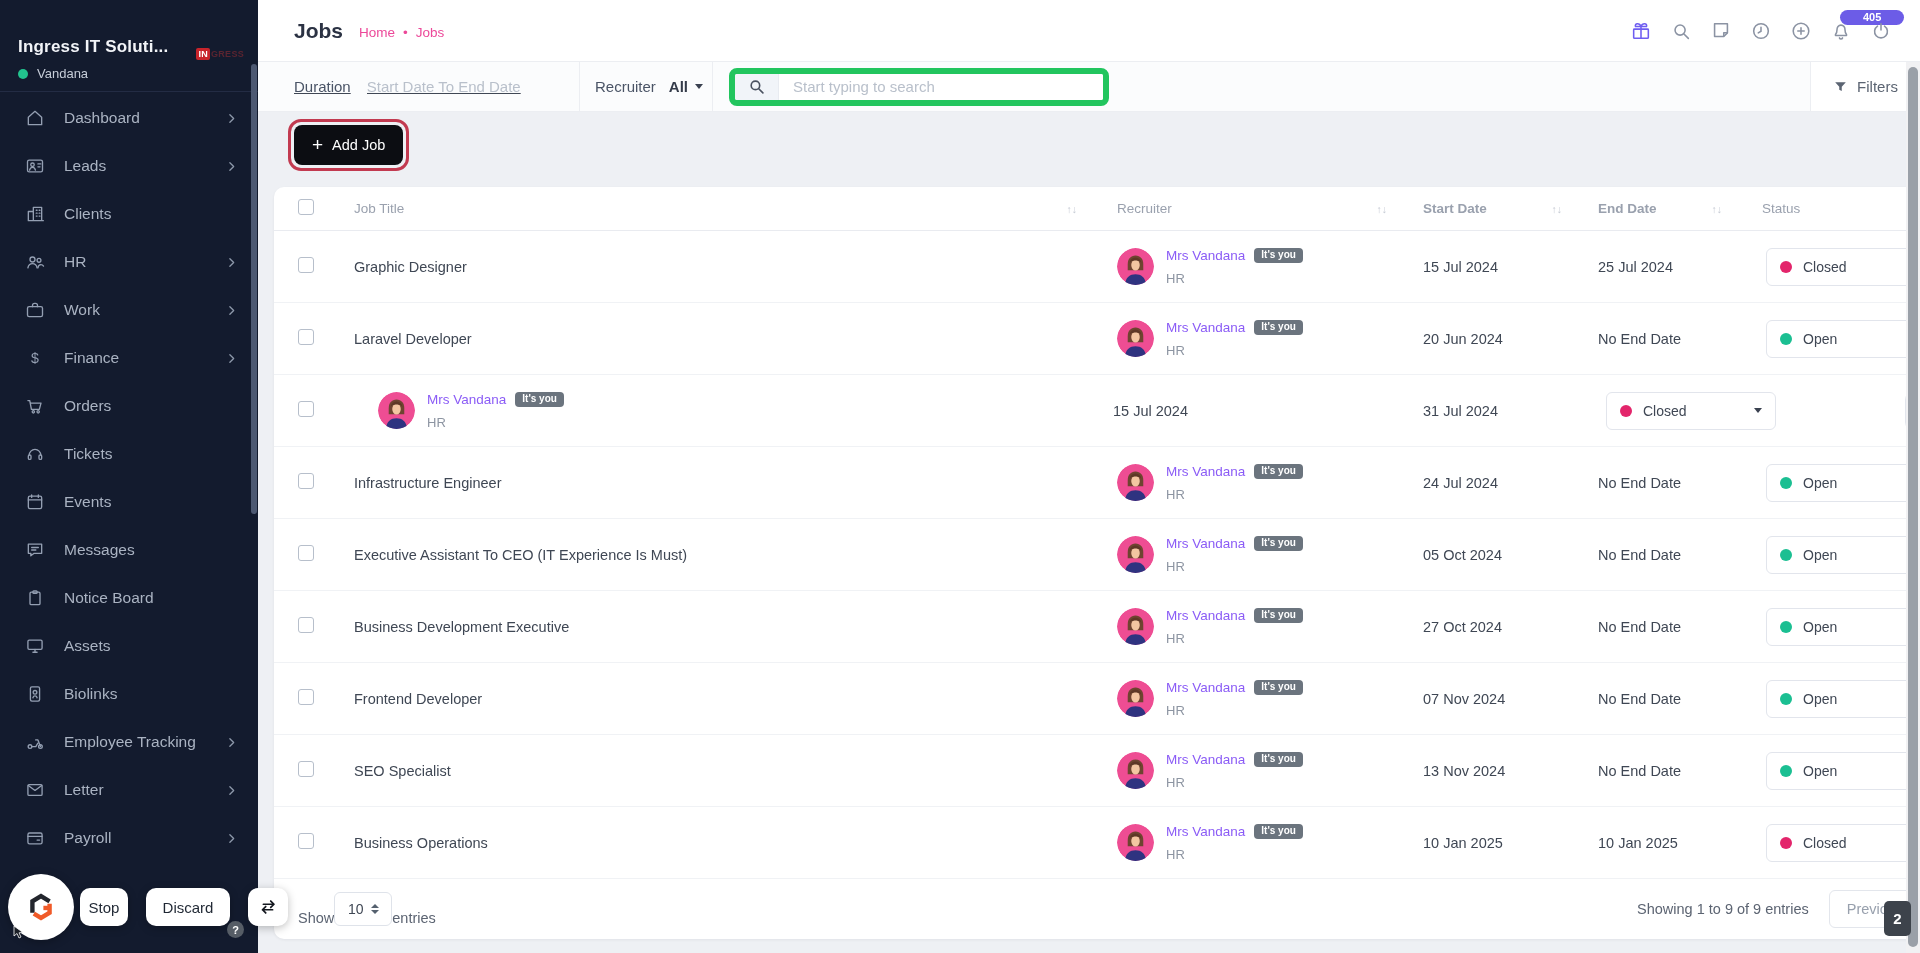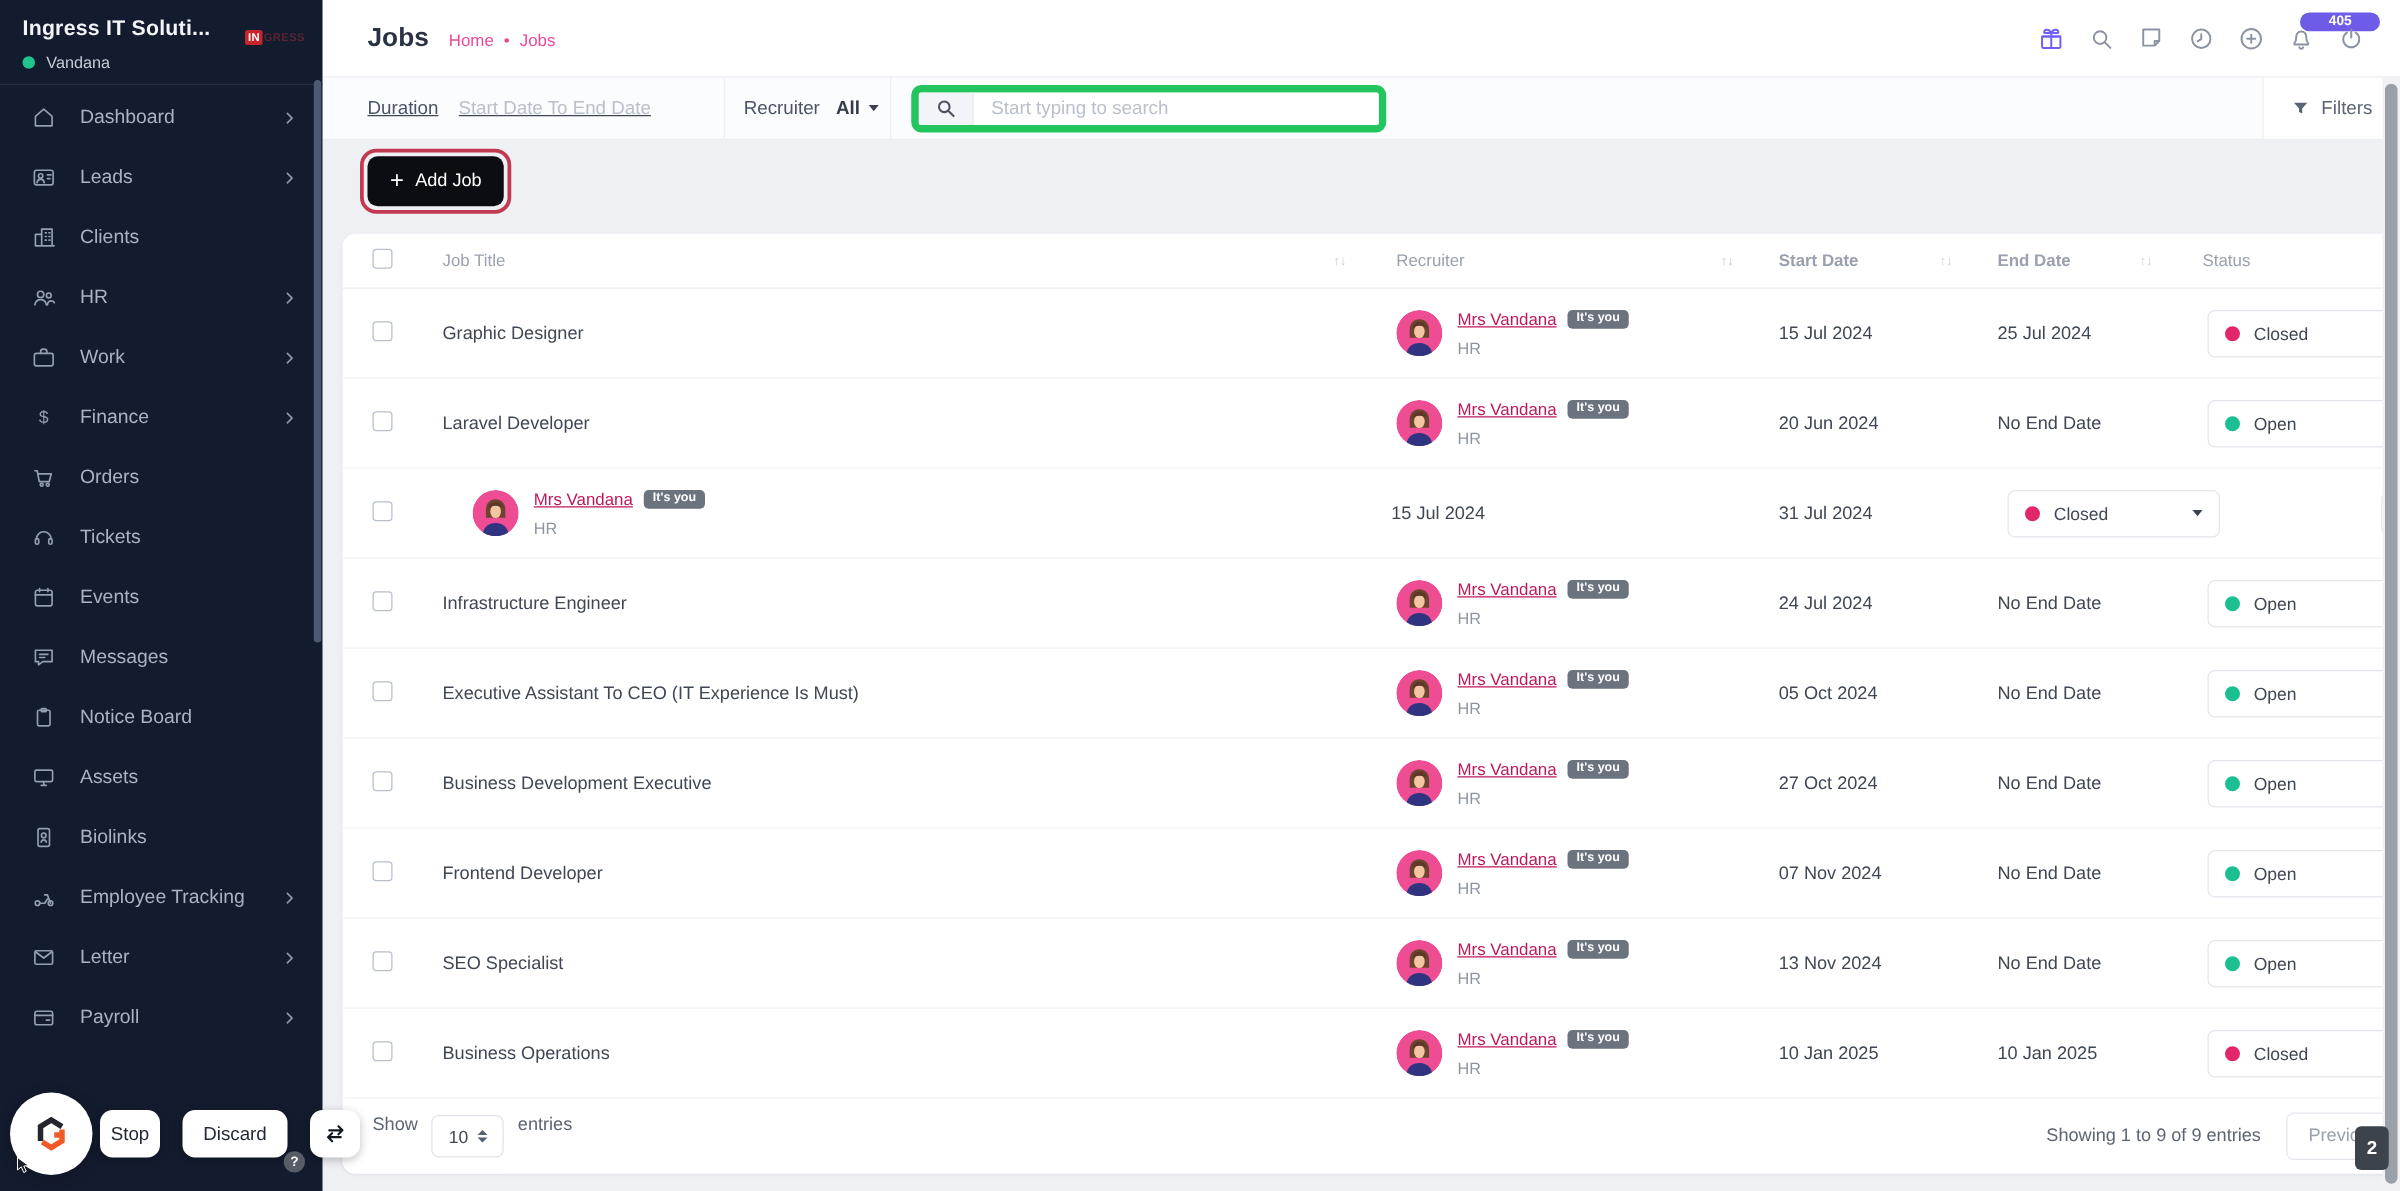--- a/index.html
+++ b/index.html
@@ -3,21 +3,21 @@
 <meta charset="utf-8">
 <style>
   * { box-sizing: border-box; margin: 0; padding: 0; }
   html,body { width:1920px; height:953px; overflow:hidden; }
   body {
     font-family: "Liberation Sans", "DejaVu Sans", sans-serif;
     background:#eef0f4; position:relative; color:#3f4754;
   }
   
   .sidebar { position:absolute; left:0; top:0; bottom:0; width:258px; background:#131b2e; z-index:10; }
-  .ws-head { padding:13px 0 10px 18px; position:relative; }
+  .ws-head { padding:13px 0 10px 18px; position:relative;margin-top:24px; }
   .ws-name { color:#f2f4f8; font-size:17px; font-weight:700; letter-spacing:.2px; }
   .ws-user { margin-top:9px; display:flex; align-items:center; gap:9px; font-size:13px; color:#c6cdd8; }
   .ws-dot { width:10px; height:10px; border-radius:50%; background:#22c48e; flex:none; }
   .brand { position:absolute; right:14px; top:24px; display:flex; align-items:center; font-size:9px; font-weight:800; letter-spacing:.3px; }
   .brand-in { background:#c8242b; color:#fff; padding:1px 2px; border-radius:2px; }
   .brand-rest { color:#5a2430; margin-left:1px; }
   .side-sep { border-top:1px solid #232c44; }
   .menu { padding-top:2px; }
   .side-item { height:48px; display:flex; align-items:center; gap:19px; padding:0 20px 0 25px; cursor:pointer; }
   .mi { width:20px; height:20px; color:#949fb2; flex:none; display:inline-flex; align-items:center; justify-content:center; }
@@ -65,37 +65,37 @@
   .th-pad-sm { padding-left:20px;font-weight:bold; }
   .th.th-action { justify-content:flex-end; padding-right:10px; }
   .sort { font-size:10.5px; color:#c7ccd5; cursor:pointer; }
   .cb { width:16px; height:16px; border:1.5px solid #b7bfcb; border-radius:3px; background:#fff; display:inline-block; cursor:pointer; }
   .trow { height:72px; border-bottom:1px solid #f0f2f5; font-size:14.5px; color:#3f4754; }
   .jobtitle { padding-right:10px; cursor:pointer; }
   .rec-cell { display:flex; align-items:center; gap:12px; padding-left:24px; }
   .avatar { width:37px; height:37px; border-radius:50%; flex:none; overflow:hidden; }
   .avatar svg { width:37px; height:37px; display:block; }
   .rname-row { display:flex; align-items:center; gap:9px; }
-  .rname { font-size:13.5px; color:#be185d;text-decoration:underline; }
+  .rname { font-size:13.5px; color:#8b5cf6; }
   .rbadge { background:#6b747e; color:#fff; font-size:10px; font-weight:700; padding:2.5px 7px; border-radius:4px; line-height:1; }
   .rrole { font-size:13px; color:#8d95a2; margin-top:8px; }
   .datecell { padding-left:20px; }
   .status-cell { padding-left:28px; }
   .status-box { width:170px; height:38px; border:1px solid #e2e5ec; border-radius:6px; background:#fff; display:flex; align-items:center; gap:11px; padding:0 13px; cursor:pointer; }
   .sdot { width:12px; height:12px; border-radius:50%; flex:none; }
   .sdot.st-open { background:#1bbf92; }
   .sdot.st-closed { background:#e3256b; }
   .slabel { flex:1; font-size:14px; color:#3f4754; }
   .action-cell { display:flex; justify-content:flex-end; padding-right:4px; }
   .kebab { width:34px; height:40px; border:1px solid #e2e5ec; border-radius:9px; display:flex; align-items:center; justify-content:center; cursor:pointer; background:#fff; }
   .kdots { display:flex; flex-direction:column; gap:3.5px; }
   .kd { width:3.5px; height:3.5px; border-radius:50%; background:#9aa1ae; }
   
   .tfoot { display:flex; align-items:center; height:60px; padding:0 24px; }
-  .show-group { display:flex; align-items:flex-start; gap:11px; font-size:14.5px; color:#5c6472; }
+  .show-group { display:flex; align-items:flex-end; font-size:14.5px; color:#5c6472; }
   .size-box { border:1px solid #dfe3ea; border-radius:6px; height:34px; width:58px; display:flex; align-items:center; justify-content:center; gap:7px; font-size:14px; color:#3f4754; cursor:pointer; background:#fff; }
   .updown { display:flex; flex-direction:column; gap:2px; }
   .tri-up { width:0; height:0; border-left:4px solid transparent; border-right:4px solid transparent; border-bottom:4.5px solid #55616f; }
   .tri-dn { width:0; height:0; border-left:4px solid transparent; border-right:4px solid transparent; border-top:4.5px solid #55616f; }
   .pag-zone { margin-left:auto; display:flex; align-items:center; }
   .summary { font-size:14.5px; color:#5c6472; margin-right:20px; }
   .pbtn { height:38px; border:1px solid #e3e6ec; border-radius:6px; background:#fff; color:#98a0ad; font-size:14.5px; padding:0 17px; display:flex; align-items:center; cursor:pointer; font-family:inherit; }
   .pnum { height:38px; width:40px; margin:0 8px; background:#3b43c7; color:#fff; border-radius:6px; display:flex; align-items:center; justify-content:center; font-size:14.5px; cursor:pointer; }
   
   .fab-circle { position:absolute; left:8px; bottom:13px; width:66px; height:66px; background:#fff; border-radius:50%; box-shadow:0 2px 10px rgba(0,0,0,.28); display:flex; align-items:center; justify-content:center; z-index:30; cursor:pointer; }

